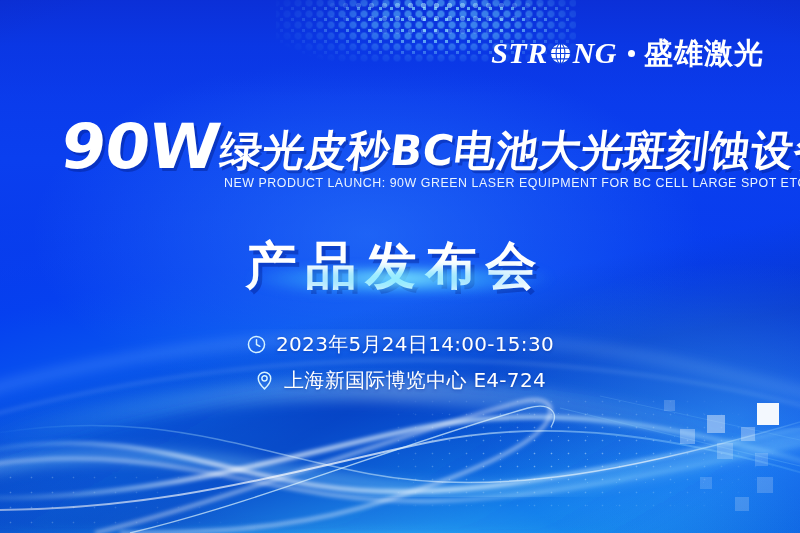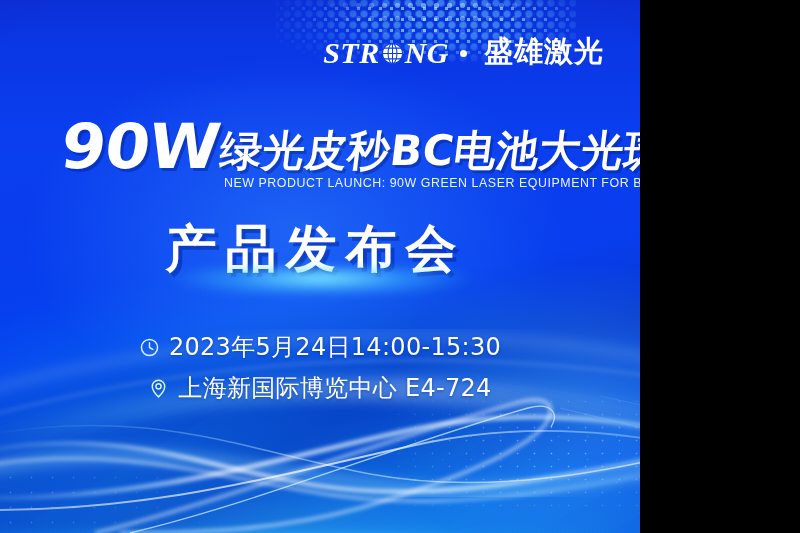--- a/index.html
+++ b/index.html
@@ -1,17 +1,17 @@
 <!DOCTYPE html>
 <html><head>
 <meta charset="utf-8">
 <style>
   html,body{margin:0;padding:0;background:#000;}
   #poster{
-    position:relative;width:640px;height:533px;overflow:hidden;
+    position:relative;width:800px;height:533px;overflow:hidden;
     font-family:"Liberation Sans","DejaVu Sans",sans-serif;
     background:
       radial-gradient(130% 100% at 50% 120%, #23a6f3 0%, #1388ee 22%, #0a63ef 48%, #0540ef 72%, #0735e8 100%);
   }
   
   .bg-layer{position:absolute;inset:0;pointer-events:none;}
 
   .bg-topwash{
     background:linear-gradient(180deg,#0b36e6 0%,#0a3fef 30%,rgba(10,70,240,0) 62%);
   }
@@ -91,22 +91,21 @@
     font-family:"Liberation Serif","DejaVu Serif",serif;
     font-size:30px;font-weight:700;font-style:italic;letter-spacing:.5px;
     display:flex;align-items:center;line-height:1;
   }
   .logo-globe{display:inline-block;margin:0 1px;vertical-align:middle;}
   .logo-dot{
     width:7px;height:7px;border-radius:50%;background:#fff;display:inline-block;margin:0 2px 0 4px;
   }
   .logo-cn{
     font-size:29px;font-weight:700;letter-spacing:1px;line-height:1;
-    font-family:Liberation Mono, monospace;
-    margin-left:8px;
+    font-family:Liberation Serif, serif;
   }
 
   
   .title-row{
     position:absolute;left:58px;top:118px;width:700px;
     display:flex;align-items:flex-end;gap:10px;
   }
   .t-90w{
     font-size:62px;font-weight:900;color:#fff;line-height:.92;
     letter-spacing:-1px;
@@ -126,21 +125,21 @@
     padding-bottom:3px;
   }
   .t-en{
     position:absolute;left:224px;top:176px;
     font-size:12.4px;letter-spacing:.55px;color:#eaf4ff;font-weight:400;
     white-space:nowrap;
   }
 
   
   .headline-wrap{
-    position:absolute;left:0;right:0;top:215px;text-align:center;
+    position:absolute;left:0;right:0;top:232px;text-align:center;
   }
   .headline{
     display:inline-block;position:relative;
     font-size:51px;font-weight:900;color:#ffffff;letter-spacing:9px;
     font-family:"DejaVu Sans","Liberation Sans",sans-serif;
     text-shadow:4px 4px 0 rgba(4,40,165,.55);
     padding-right:9px;
   }
   .headline-glow{
     position:absolute;left:50%;transform:translateX(-50%);
@@ -151,21 +150,21 @@
 
   
   .info{
     position:absolute;left:0;right:0;top:331px;text-align:center;color:#fff;
   }
   .info-line{
     display:flex;align-items:center;justify-content:center;gap:9px;
     margin-bottom:9px;
   }
   .info-text{
-    font-size:24px;font-weight:500;letter-spacing:.3px;color:#ffffff;
+    font-size:20px;font-weight:500;letter-spacing:.3px;color:#ffffff;
     font-family:"DejaVu Sans","Liberation Sans",sans-serif;
     text-shadow:0 1px 3px rgba(4,40,150,.5);
   }
   .ico{flex:0 0 auto;display:block;}
 
   
   .sq{position:absolute;background:#ffffff;}
 </style>
 </head>
 <body>

